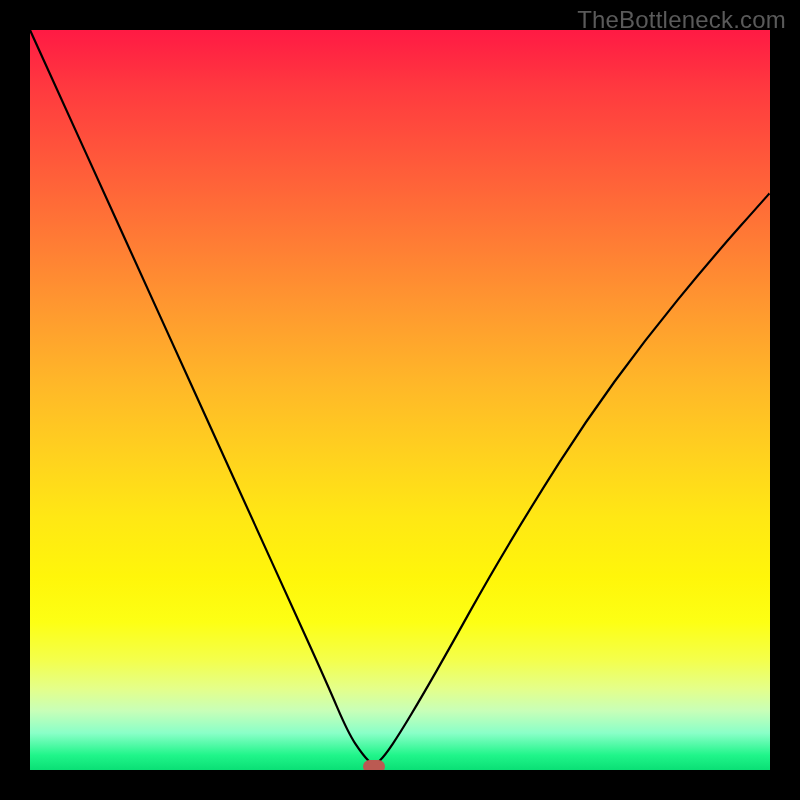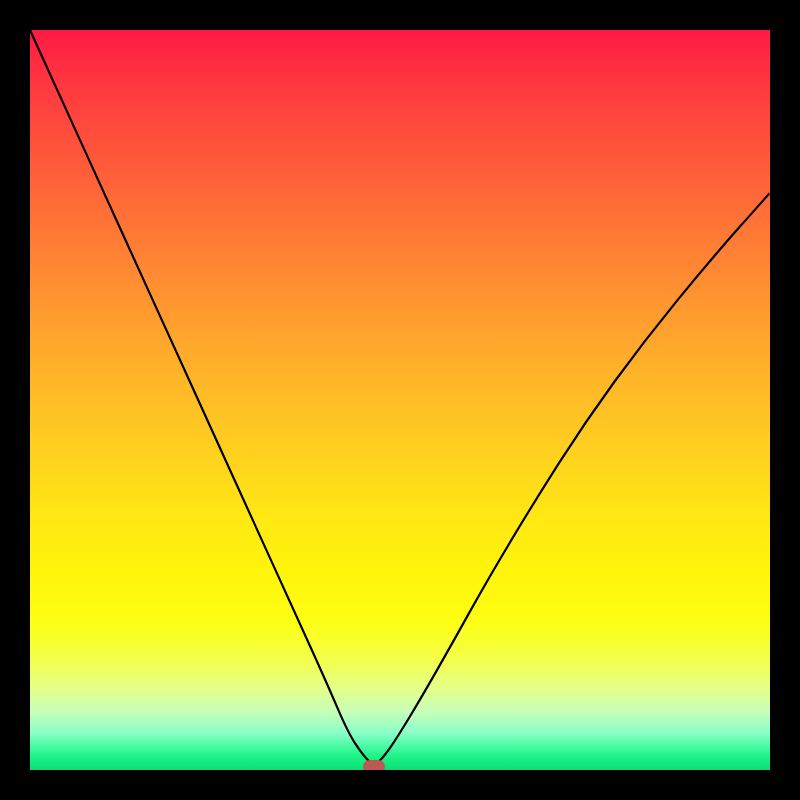--- a/index.html
+++ b/index.html
@@ -60,20 +60,21 @@
     width: 22px;
     height: 13px;
     background: #bb5a52;
     border-radius: 7px;
   }
 </style>
 </head>
 <body>
 
 <div class="container">
+  <div class="watermark">TheBottleneck.com</div>
   <div class="plot-area">
     <div class="gradient"></div>
     <svg class="curve" viewBox="0 0 740 740" preserveAspectRatio="none">
       <path id="curve-path" fill="none" stroke="#000" stroke-width="2.2" d="M 0 0 Q 37 81.39999999999998 55.5 122.09999999999997 Q 74 162.79999999999995 92.5 203.49999999999997 Q 111 244.2 129.5 284.9 Q 148 325.59999999999997 166.5 366.29999999999995 Q 185 407 203.5 447.7 Q 222 488.4 240.5 529.0999999999999 Q 259 569.8 277.5 610.5 Q 296 651.2 307.1 677.1 Q 318.2 703 325.6 714.1 Q 333 725.2 338.55 730.75 Q 344.1 736.3 349.65 730.75 Q 355.2 725.2 362.6 714.1 Q 370 703 381.1 684.5 Q 392.20000000000005 666 407 640.1 Q 421.79999999999995 614.2 440.29999999999995 580.9000000000001 Q 458.8 547.6 481 510.6 Q 503.20000000000005 473.6 529.1 432.90000000000003 Q 555 392.20000000000005 584.5999999999999 351.5 Q 614.1999999999999 310.8 647.5 270.1 Q 680.8000000000001 229.40000000000003 710.4000000000001 196.1 T 740 162.79999999999995"></path>
     </svg>
     <div class="marker" id="marker" style="left: 333.1px; top: 730.3px; background: rgb(187, 90, 82);"></div>
   </div>
 </div>
 
 </body></html>

